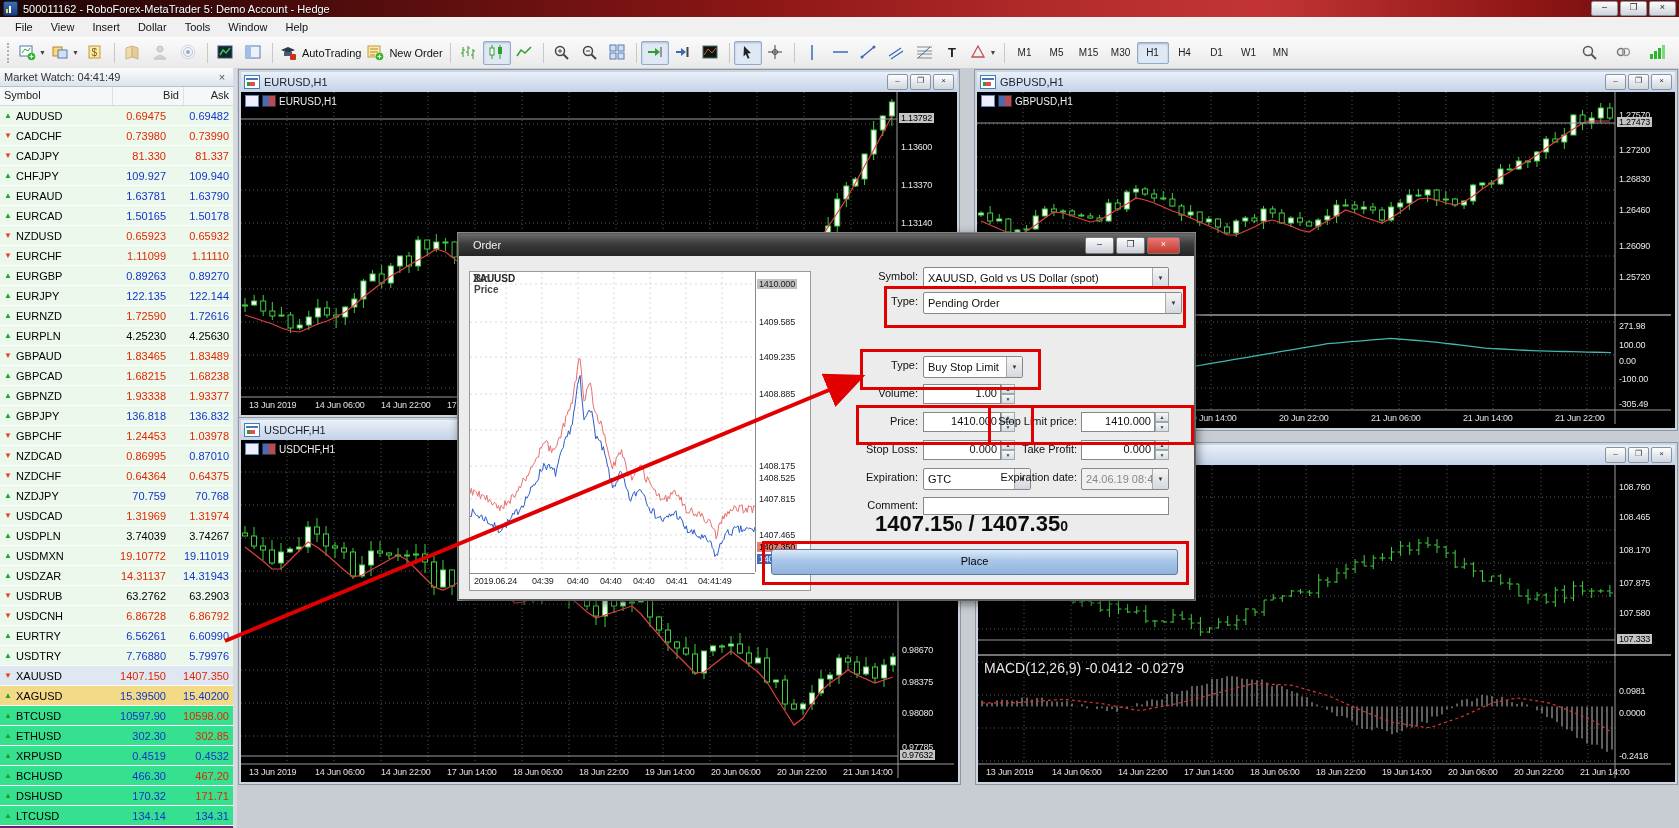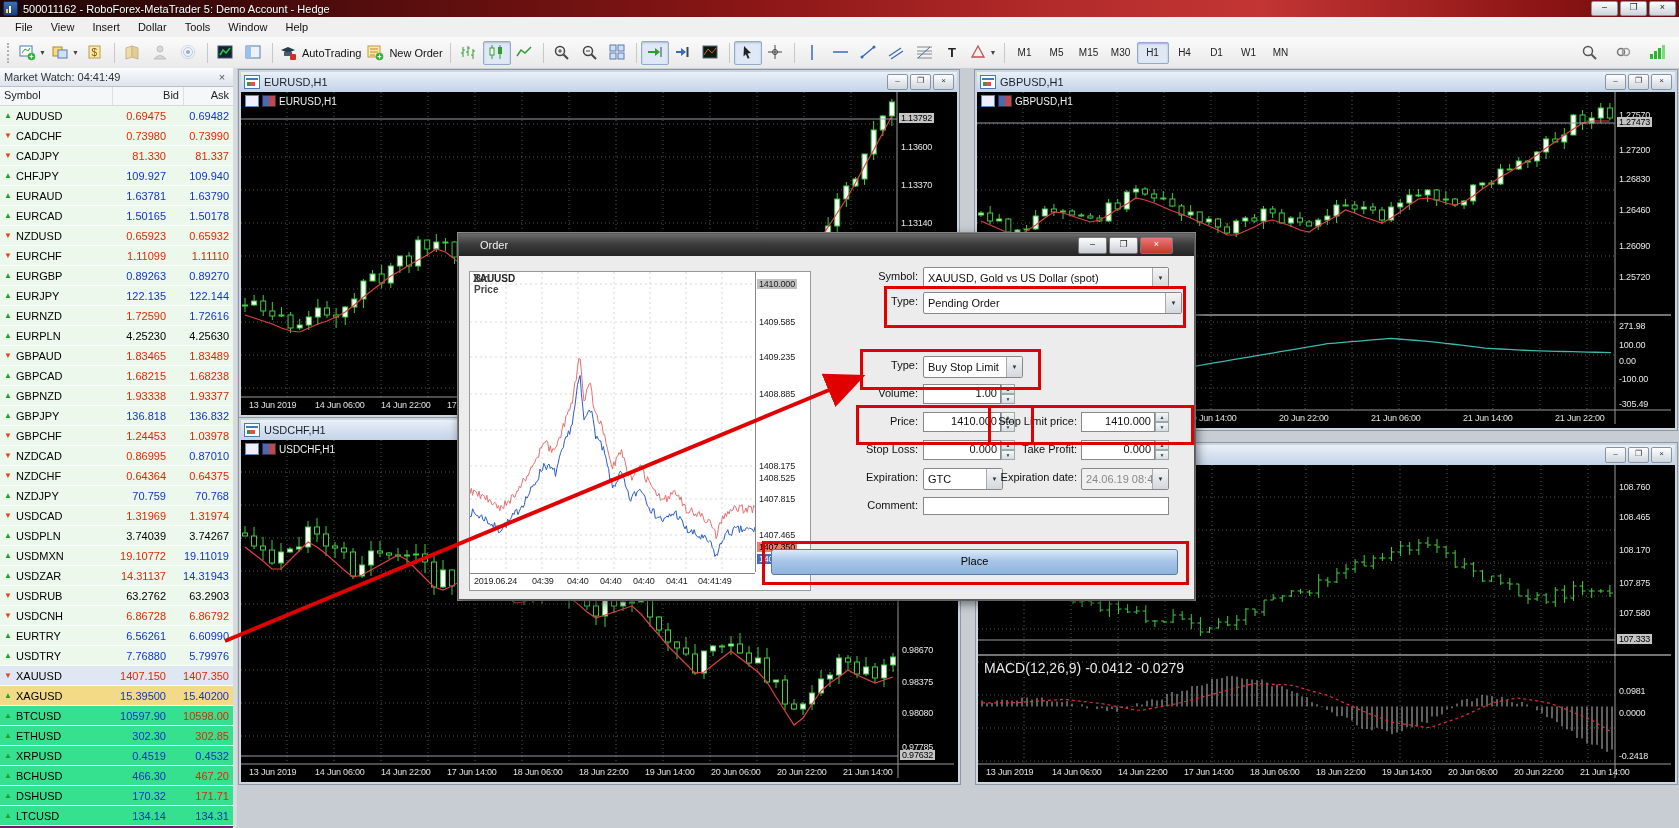--- a/index.html
+++ b/index.html
@@ -73,21 +73,21 @@
   .scale-label{position:absolute;color:#e8e8e8;font-size:9px;letter-spacing:-.2px;white-space:nowrap;}
   .cur-tag{position:absolute;background:#c4c4c4;color:#000;font-size:9px;padding:0 2px;letter-spacing:-.2px;z-index:3;}
   .time-label{position:absolute;color:#e0e0e0;font-size:9px;white-space:nowrap;letter-spacing:-.2px;}
   .corner{position:absolute;left:4px;top:3px;display:flex;align-items:center;gap:3px;color:#f0f0f0;font-size:10px;z-index:2;}
   .ci1{width:12px;height:10px;background:#eef;border:1px solid #5a8ac0;}
   .ci2{width:12px;height:10px;background:linear-gradient(90deg,#4a6ab4 50%,#c04a4a 50%);border:1px solid #334;}
   
   .dialog{position:absolute;left:458px;top:233px;width:735px;height:365px;z-index:30;
     background:#ececec;border:1px solid #5a5a5a;box-shadow:2px 3px 10px rgba(0,0,0,.55), 0 0 0 1px #9a9a9a;}
   .dlg-titlebar{height:22px;background:linear-gradient(#6b6b6b,#3c3c3c 45%,#242424);
-    display:flex;align-items:center;color:#f2f2f2;padding:0 21px;}
+    display:flex;align-items:center;color:#f2f2f2;padding:0 14px;}
   .dlg-btns{margin-left:auto;display:flex;gap:2px;}
   .dbtn{width:27px;height:15px;background:linear-gradient(#fdfdfd,#c9ced6);border:1px solid #777;
     border-radius:2px;font-size:9px;line-height:13px;text-align:center;color:#222;}
   .dbtn.close{background:linear-gradient(#e77,#c0392b);color:#fff;width:31px;}
   .dlg-body{position:absolute;left:0;top:22px;right:0;bottom:0;}
   .tick-panel{position:absolute;left:10px;top:15px;width:340px;height:318px;background:#fff;
     border:1px solid #9a9a9a;}
   .tick-plot{position:absolute;left:0;top:0;width:285px;height:300px;border-right:1px solid #888;}
   .tick-garble{position:absolute;left:3px;top:1px;font-size:10px;color:#222;font-weight:bold;}
   .tick-garble .g2{position:absolute;left:1px;top:0;color:#444;}
@@ -1730,34 +1730,35 @@
       </div>
 
     <div class="flbl fldB" style="top:187px;">Take Profit:</div>
     <div class="numfld" style="left:622px;top:184px;width:74px;">0.000</div>
     <div class="spin" style="left:696px;top:184px;">
         <span>▲</span>
         <span>▼</span>
       </div>
 
     <div class="flbl fldA" style="top:215px;">Expiration:</div>
-    <div class="combo" style="left:464px;top:212px;width:80px;">
+    <div class="combo" style="left:464px;top:212px;width:108px;">
       <span class="val">GTC</span>
         <span class="carr">▼</span>
     </div>
 
     <div class="flbl fldB" style="top:215px;">Expiration date:</div>
     <div class="combo dis" style="left:622px;top:212px;width:88px;">
       <span class="val">24.06.19 08:40</span>
         <span class="carr">▼</span>
     </div>
 
     <div class="flbl fldA" style="top:243px;">Comment:</div>
     <div class="txtfld" style="left:464px;top:241px;width:246px;"></div>
 
+    <div class="quote"><span>1407.15</span><span class="sm">0</span><span> / </span><span>1407.35</span><span class="sm">0</span></div>
 
     <div class="place-btn">Place</div>
   </div>
 </div>
 
 <div class="red-frame" style="left:884px;top:286px;width:296px;height:36px;"></div>
 <div class="red-frame" style="left:860px;top:349px;width:175px;height:35px;"></div>
 <div class="red-frame" style="left:856px;top:405px;width:172px;height:34px;"></div>
 <div class="red-frame" style="left:988px;top:405px;width:200px;height:34px;"></div>
 <div class="red-frame" style="left:762px;top:541px;width:421px;height:38px;"></div>

